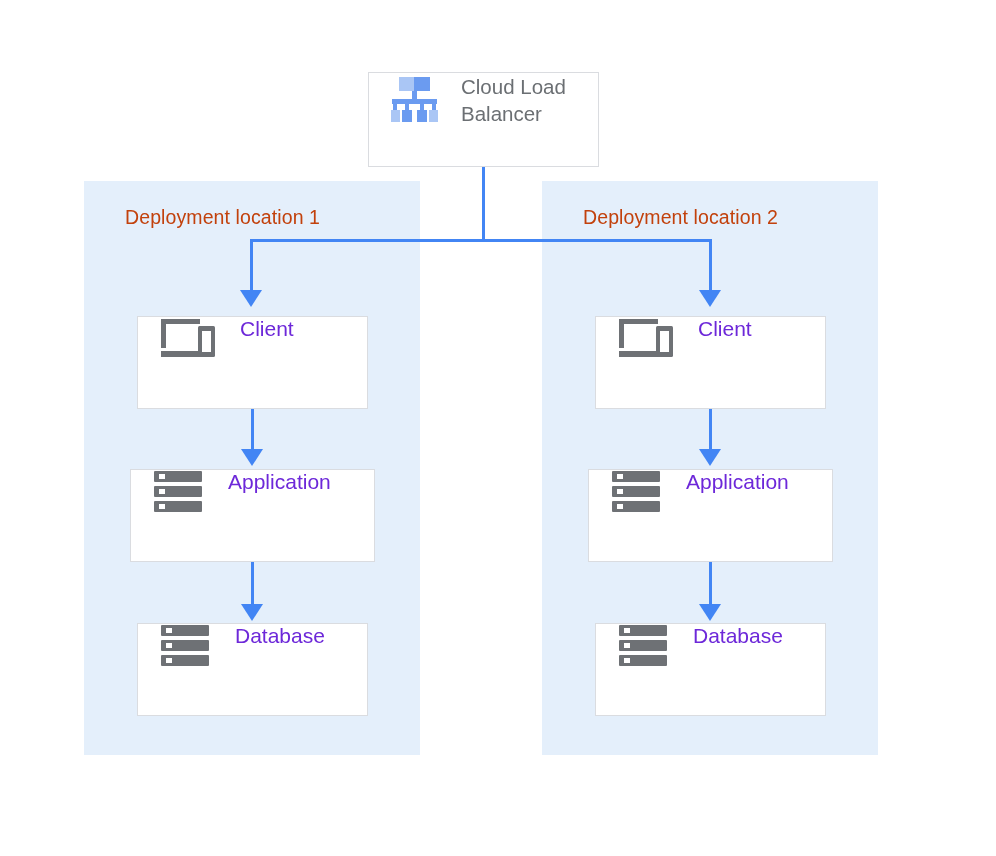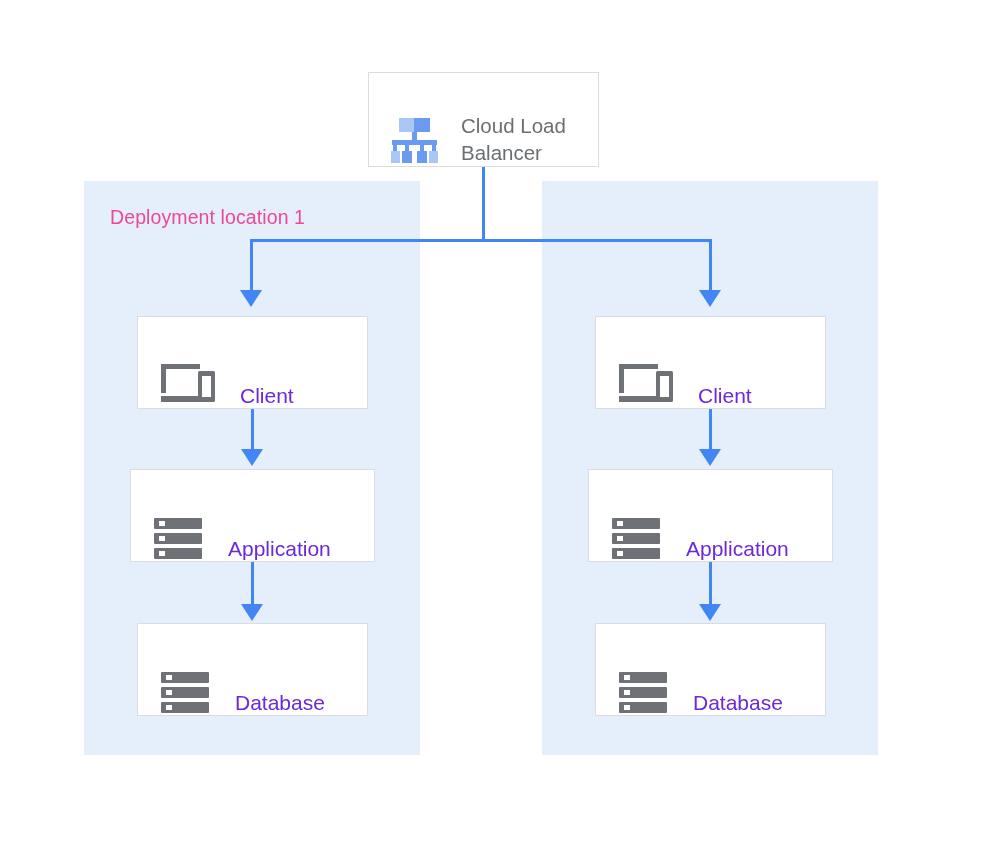--- a/index.html
+++ b/index.html
@@ -22,35 +22,36 @@
   .zone {
     position: absolute;
     background: #e4effb;
   }
   #zone-1 { left: 84px;  top: 181px; width: 336px; height: 574px; }
   #zone-2 { left: 542px; top: 181px; width: 336px; height: 574px; }
 
   .zone-label {
     position: absolute;
     font-size: 19.5px;
-    color: #ec4899;
+    color: #c2410c;
     letter-spacing: 0.1px;
     white-space: nowrap;
+    margin-left: 15px;
   }
   #zone-1-label { left: 110px; top: 206px; }
   #zone-2-label { left: 568px; top: 206px; }
 
   
   .node {
     position: absolute;
     background: #ffffff;
     border: 1px solid #dadce0;
     box-sizing: border-box;
     display: flex;
-    align-items: flex-end;
+    align-items: flex-start;
     z-index: 3;
   }
   .node .glyph {
     flex: 0 0 auto;
     display: flex;
     align-items: center;
     justify-content: center;
   }
   .node .node-label {
     font-size: 21px;
@@ -125,20 +126,21 @@
 </style>
 </head>
 <body>
 
 <div id="diagram">
 
   <div id="zone-1" class="zone"></div>
   <div id="zone-2" class="zone"></div>
 
   <div id="zone-1-label" class="zone-label">Deployment location 1</div>
+  <div id="zone-2-label" class="zone-label">Deployment location 2</div>
 
   <div id="lb-stem" class="wire wire-v"></div>
   <div id="bus" class="wire wire-h"></div>
 
   <div id="drop-1" class="wire wire-v"></div>
   <div id="arrow-in-1" class="arrowhead"></div>
 
   <div id="drop-2" class="wire wire-v"></div>
   <div id="arrow-in-2" class="arrowhead"></div>
 

